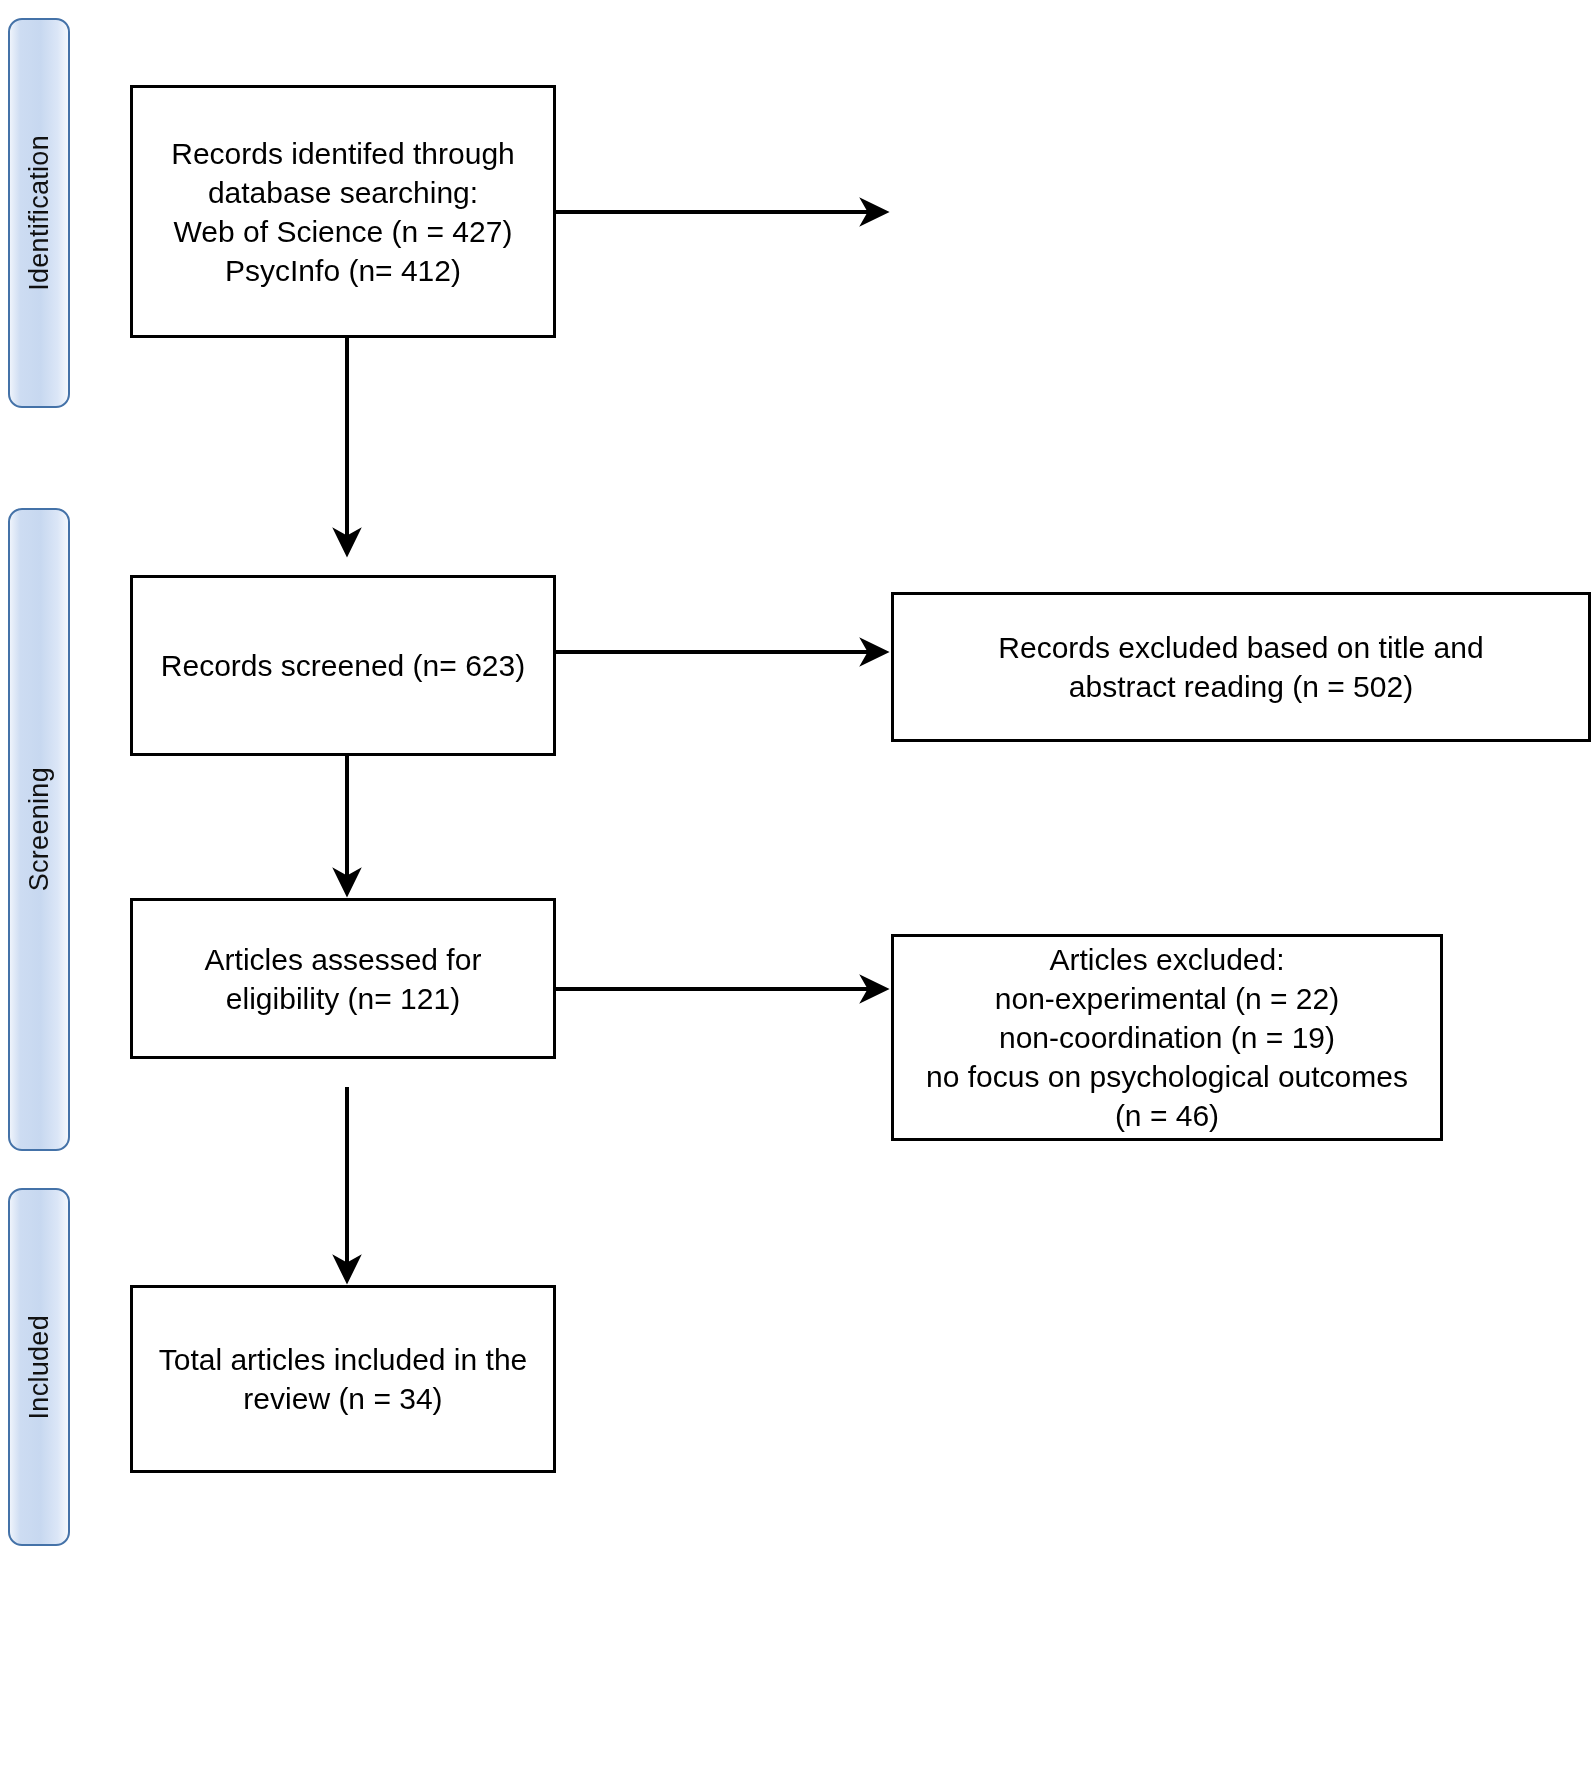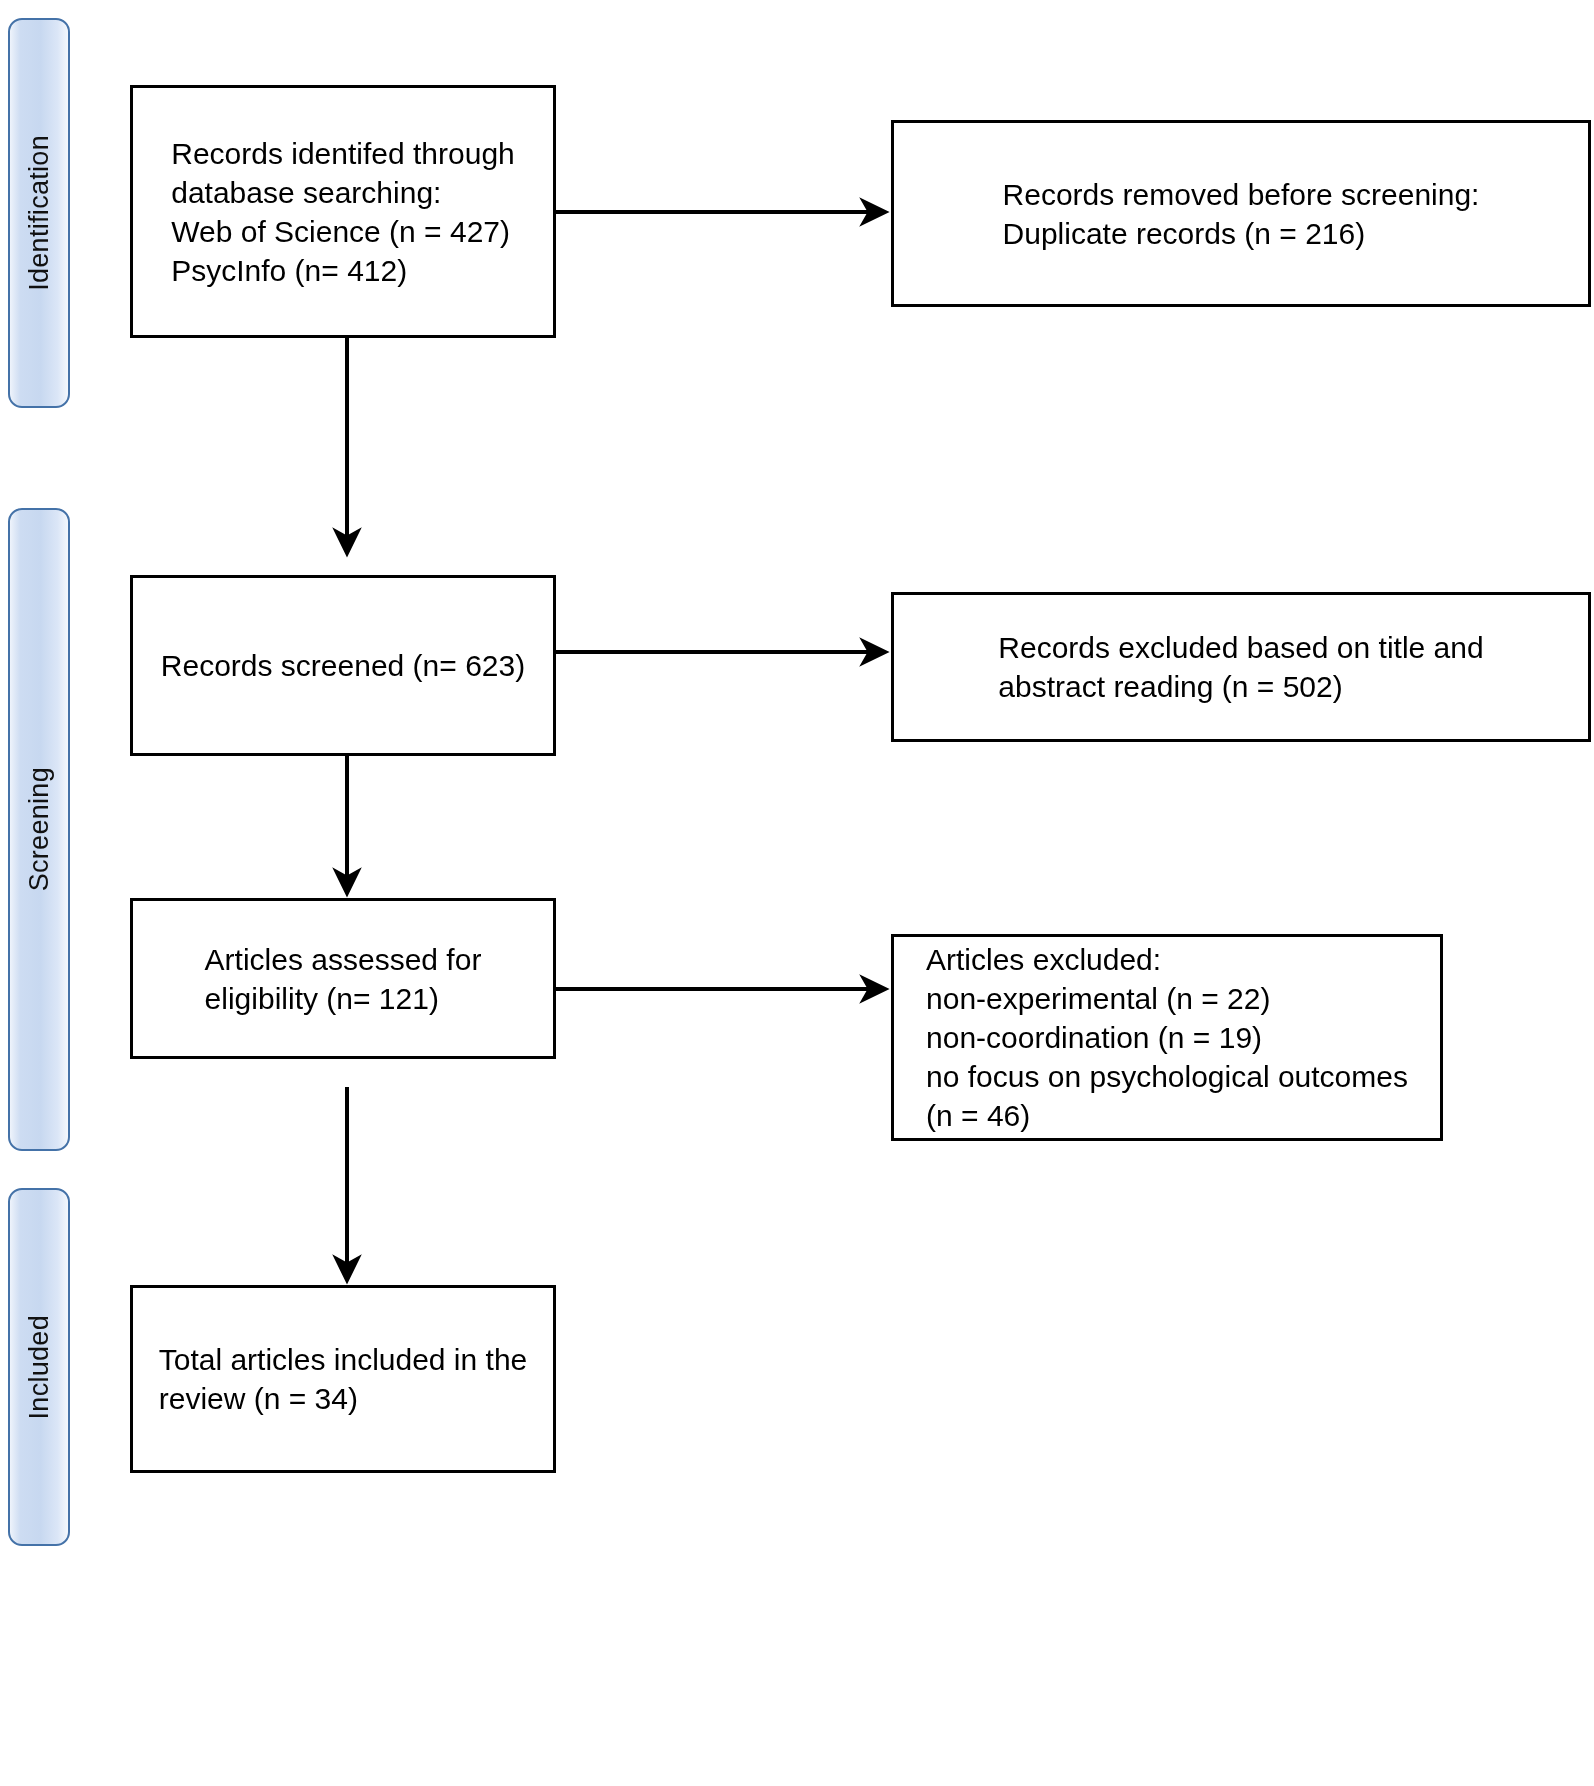--- a/index.html
+++ b/index.html
@@ -52,21 +52,21 @@
     border: 3px solid #000000;
     background: #ffffff;
     display: flex;
     align-items: center;
     justify-content: center;
     padding: 6px 10px;
   }
   .flow-box .box-text {
     font-size: 30px;
     line-height: 1.30;
-    text-align: left;
+    text-align: center;
     white-space: pre-line;
     color: #000000;
   }
 
   
   #connectors {
     position: absolute;
     left: 0;
     top: 0;
     width: 1594px;
@@ -111,24 +111,20 @@
     <line x1="347" y1="1087" x2="347" y2="1279" stroke="#000000" stroke-width="4" marker-end="url(#arrowhead)"></line>
   </svg>
 
   <div class="flow-box" style="left:130px; top:85px; width:426px; height:253px;">
     <span class="box-text">Records identifed through
 database searching:
 Web of Science (n = 427)
 PsycInfo (n= 412)</span>
   </div>
 
-  <div class="flow-box" style="left:891px; top:120px; width:700px; height:187px;">
-    <span class="box-text">Records removed before screening:
-Duplicate records (n = 216)</span>
-  </div>
 
   <div class="flow-box" style="left:130px; top:558px; width:426px; height:181px;margin-top:17px;">
     <span class="box-text">Records screened (n= 623)</span>
   </div>
 
   <div class="flow-box" style="left:891px; top:592px; width:700px; height:150px;">
     <span class="box-text">Records excluded based on title and
 abstract reading (n = 502)</span>
   </div>
 

